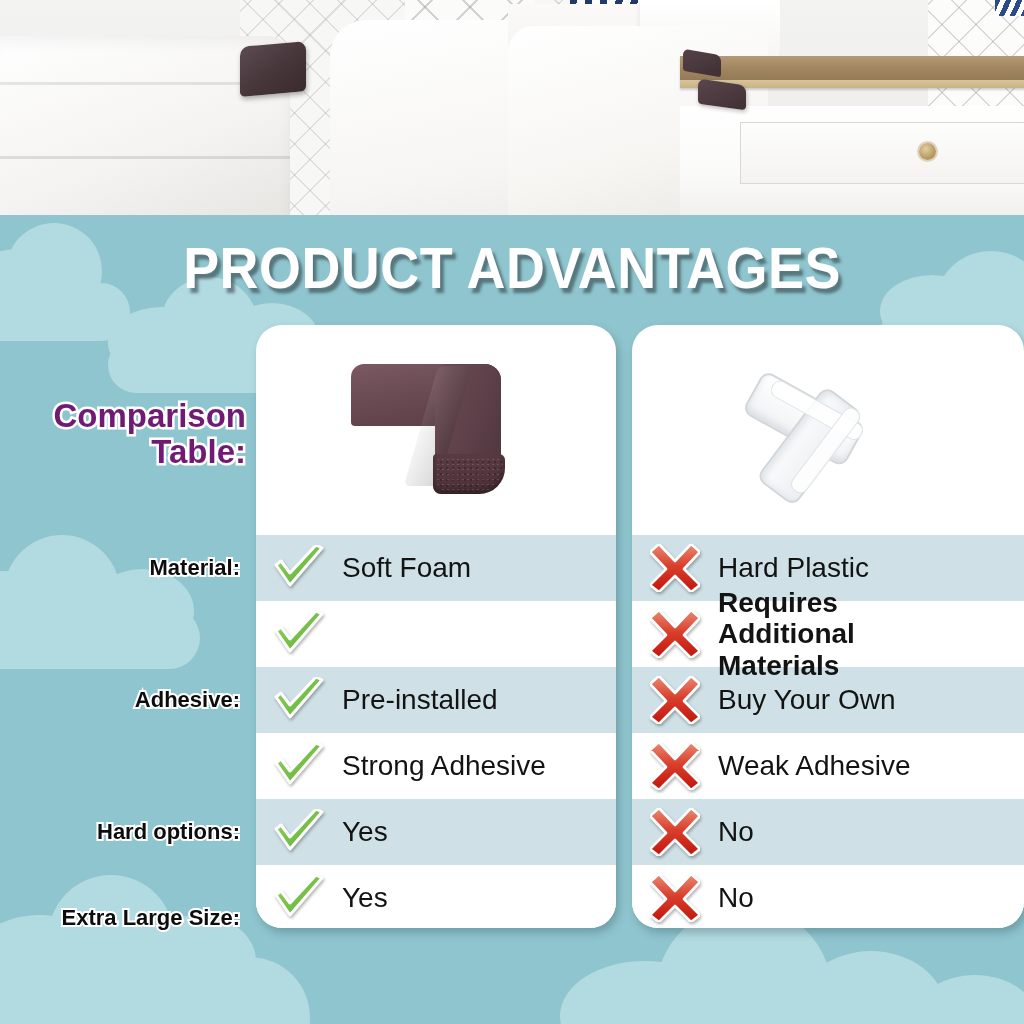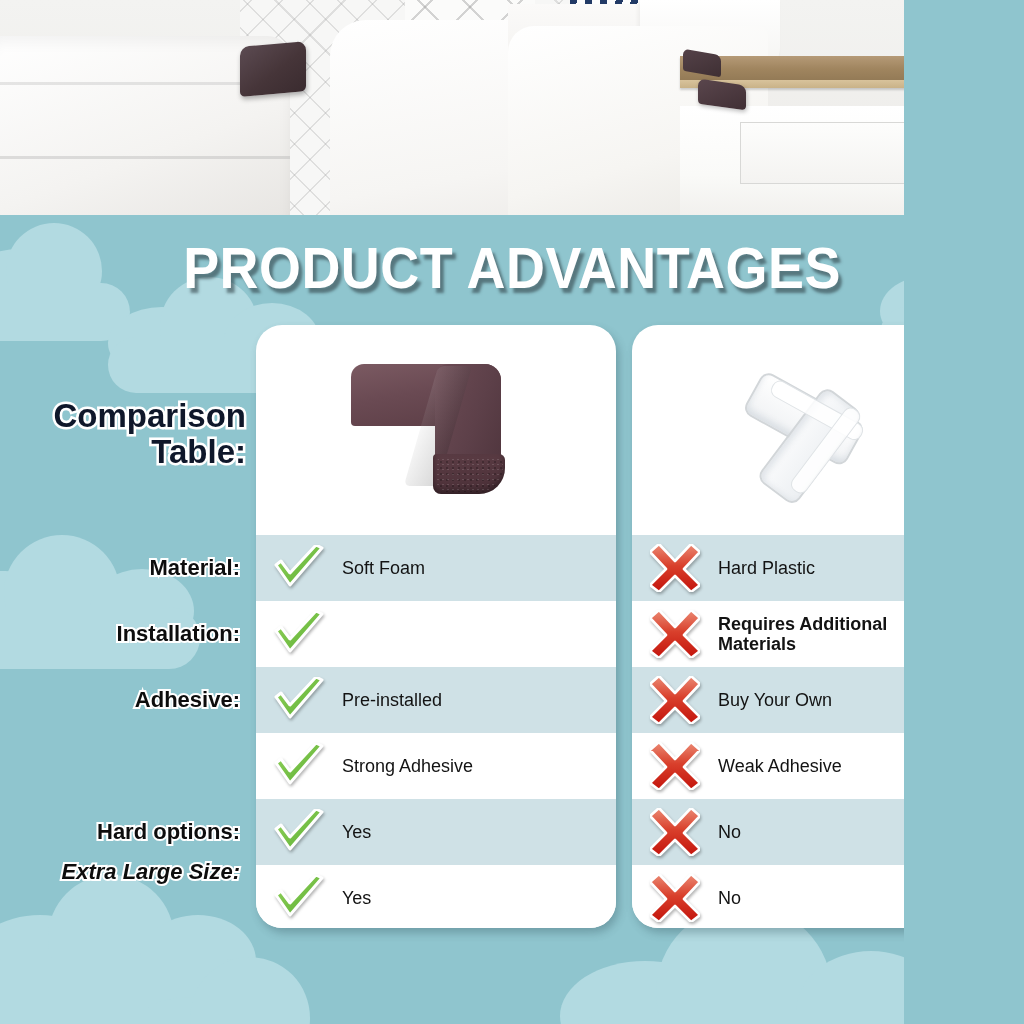--- a/index.html
+++ b/index.html
@@ -1,21 +1,21 @@
 <!DOCTYPE html>
 <html><head>
 <meta charset="utf-8">
 <style>
   html,body{margin:0;padding:0;}
   body{
     width:1024px;height:1024px;overflow:hidden;
     font-family:"Liberation Sans","DejaVu Sans",sans-serif;
     background:#8fc5ce;
   }
-  #page{position:relative;width:904px;height:1024px;overflow:hidden;}
+  #page{position:relative;width:1024px;height:1024px;overflow:hidden;}
 
   
   .photo{position:absolute;left:0;top:0;width:1024px;height:215px;overflow:hidden;
          background:linear-gradient(180deg,#f3f3f1 0%,#eceae7 100%);}
   .ph-wallpaper{position:absolute;left:240px;top:0;width:420px;height:215px;
         background:
           repeating-linear-gradient(45deg, rgba(160,160,160,.28) 0 1.5px, rgba(255,255,255,0) 1.5px 22px),
           repeating-linear-gradient(-45deg, rgba(160,160,160,.28) 0 1.5px, rgba(255,255,255,0) 1.5px 22px),
           #f7f7f6;}
   .ph-wallpaper2{position:absolute;left:405px;top:0;width:130px;height:215px;
@@ -75,21 +75,21 @@
 
   
   .title{position:absolute;left:0;top:234px;width:1024px;text-align:center;
     font-size:58px;font-weight:bold;color:#ffffff;letter-spacing:.5px;
     font-family:"Liberation Sans Narrow","Liberation Sans",sans-serif;
     transform:scaleX(.93);transform-origin:50% 50%;
     text-shadow:4px 5px 3px rgba(40,55,60,.55);}
 
   
   .comp-title{position:absolute;left:0px;top:398px;width:246px;text-align:right;
-    font-size:33px;font-weight:bold;color:#0f172a;line-height:1.08;
+    font-size:33px;font-weight:bold;color:#701a75;line-height:1.08;
     -webkit-text-stroke:5px #ffffff;paint-order:stroke fill;}
   .labels{position:absolute;left:0;top:325px;width:246px;height:603px;}
   .lbl{position:absolute;right:6px;width:240px;text-align:right;
     font-size:22px;font-weight:bold;color:#0d0d0d;
     -webkit-text-stroke:4px #ffffff;paint-order:stroke fill;
     display:flex;align-items:center;justify-content:flex-end;height:66px;}
 
   
   .card{position:absolute;top:325px;width:360px;height:603px;background:#ffffff;
         border-radius:26px;overflow:hidden;box-shadow:3px 5px 9px rgba(40,70,80,.30);}
@@ -135,21 +135,21 @@
   .clear .cv-b2{position:absolute;left:30px;top:126px;width:100px;height:16px;
         border:1px solid #dfe3e6;border-radius:8px;background:rgba(255,255,255,.85);
         transform:rotate(-41deg);transform-origin:0 50%;}
 
   
   .rows{position:absolute;left:0;top:210px;width:100%;}
   .row{height:66px;display:flex;align-items:center;}
   .row.alt{background:#cfe1e6;}
   .row.plain{background:#ffffff;}
   .mark{width:86px;flex:0 0 86px;display:flex;align-items:center;justify-content:center;}
-  .rtxt{font-size:18px;color:#131313;line-height:1.12;padding-right:10px;}
+  .rtxt{font-size:28px;color:#131313;line-height:1.12;padding-right:10px;}
   .rtxt.center{flex:1;text-align:left;}
   .rtxt.left{flex:1;text-align:left;}
 
   svg.icon{display:block;filter:drop-shadow(1px 2px 1.5px rgba(0,0,0,.30));}
 </style>
 </head>
 <body>
 
 <div id="page">
 
@@ -223,24 +223,23 @@
 
   <div class="title">PRODUCT ADVANTAGES</div>
 
   <div class="comp-title">
     <div>Comparison</div>
     <div>Table:</div>
   </div>
 
   <div class="labels">
     <div class="lbl" style="top:210px;">Material:</div>
-    <div class="lbl" style="top:276px;">Installation:</div>
     <div class="lbl" style="top:342px;">Adhesive:</div>
     <div class="lbl" style="top:474px;">Hard options:</div>
-    <div class="lbl" style="top:514px;font-style:italic;">Extra Large Size:</div>
+    <div class="lbl" style="top:560px;">Extra Large Size:</div>
   </div>
 
   <div class="card" id="card-left">
     <div class="hero">
       <div class="foam">
         <div class="arm-h"></div>
         <div class="arm-v"></div>
         <div class="bevel"></div>
         <div class="under"></div>
         <div class="tex"></div>

